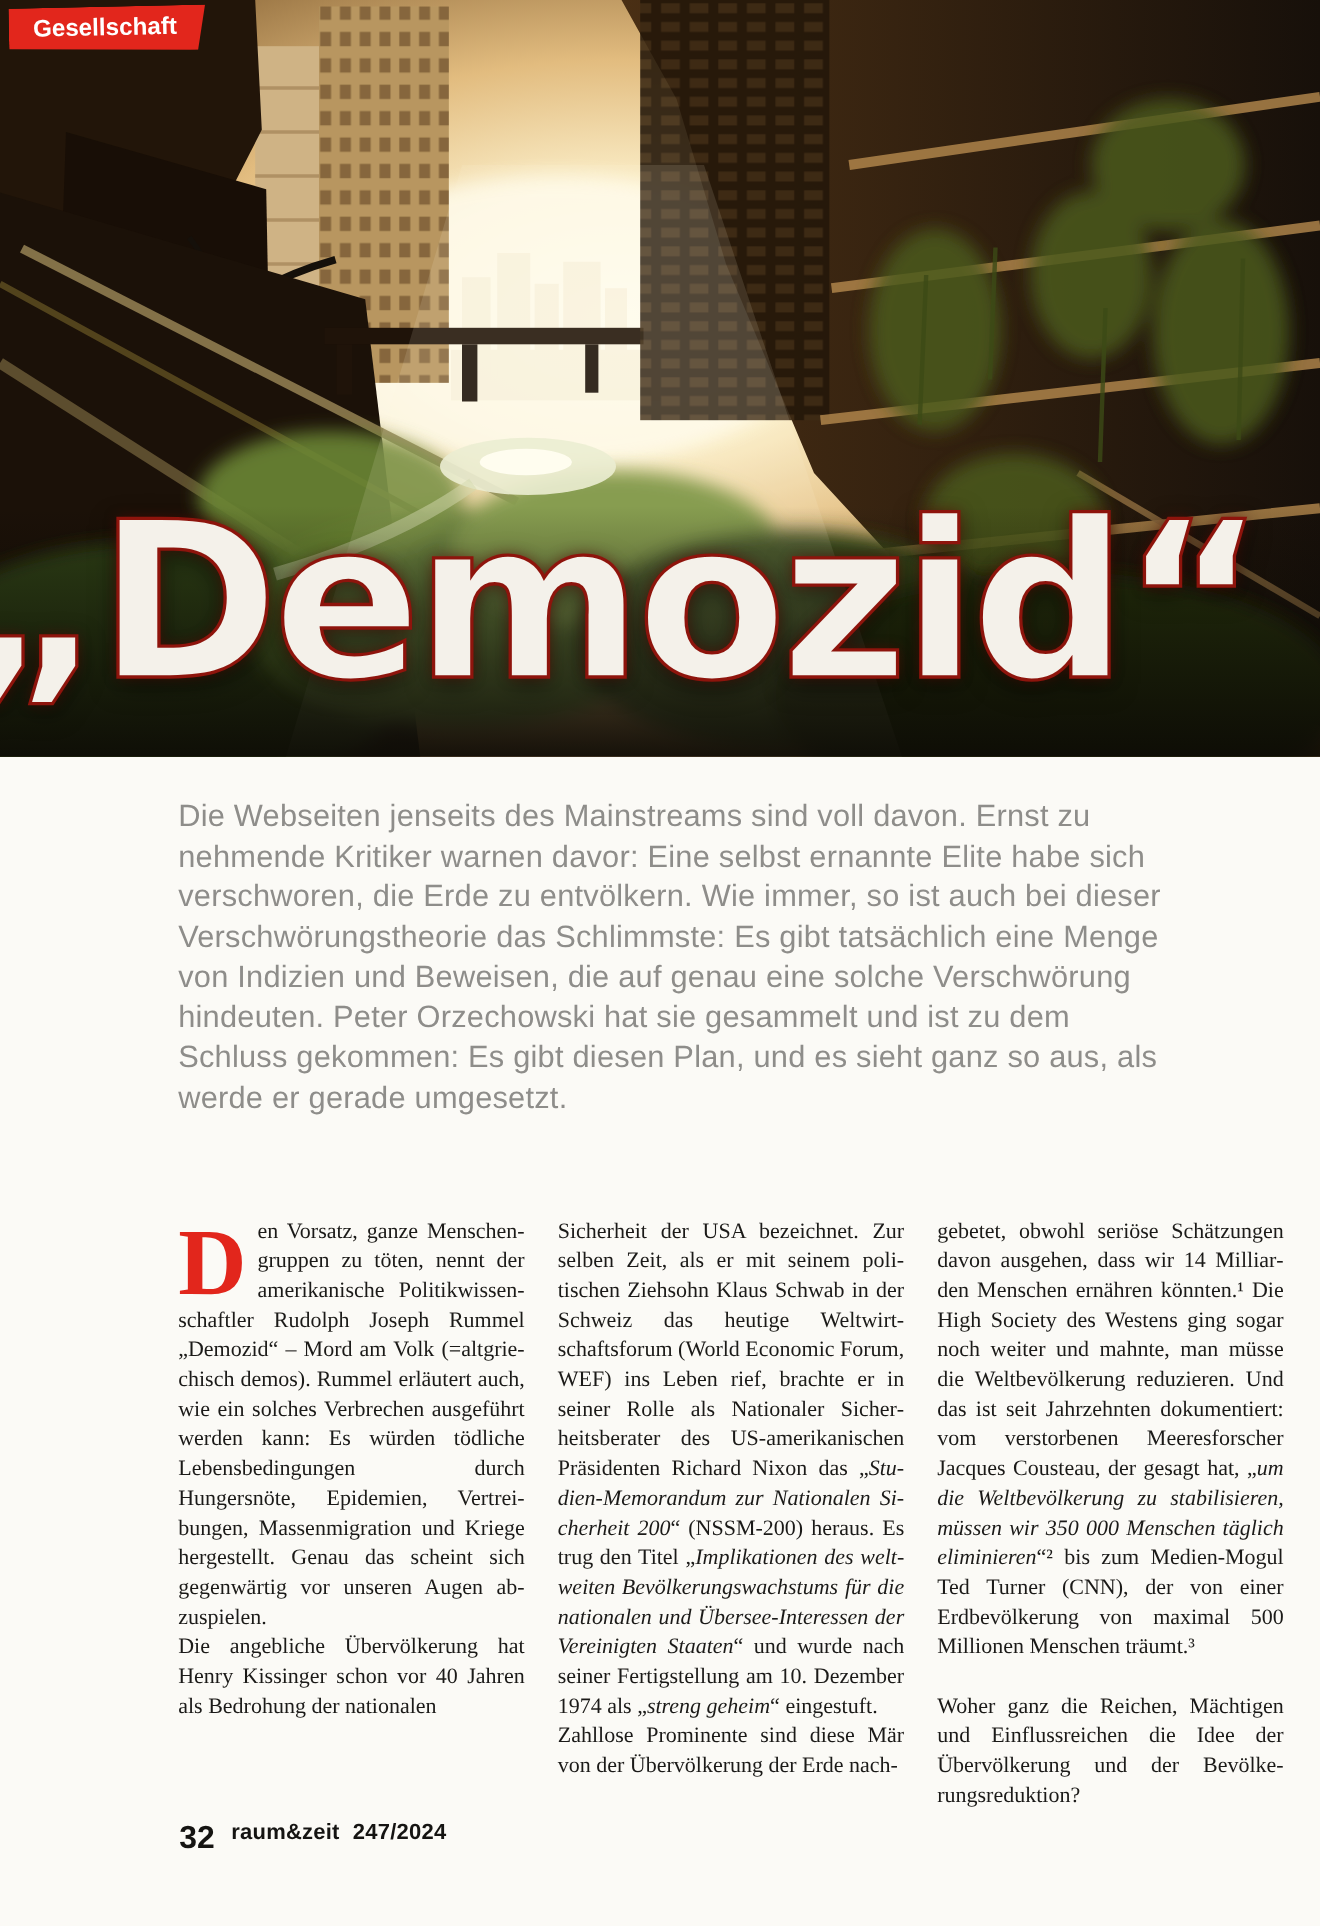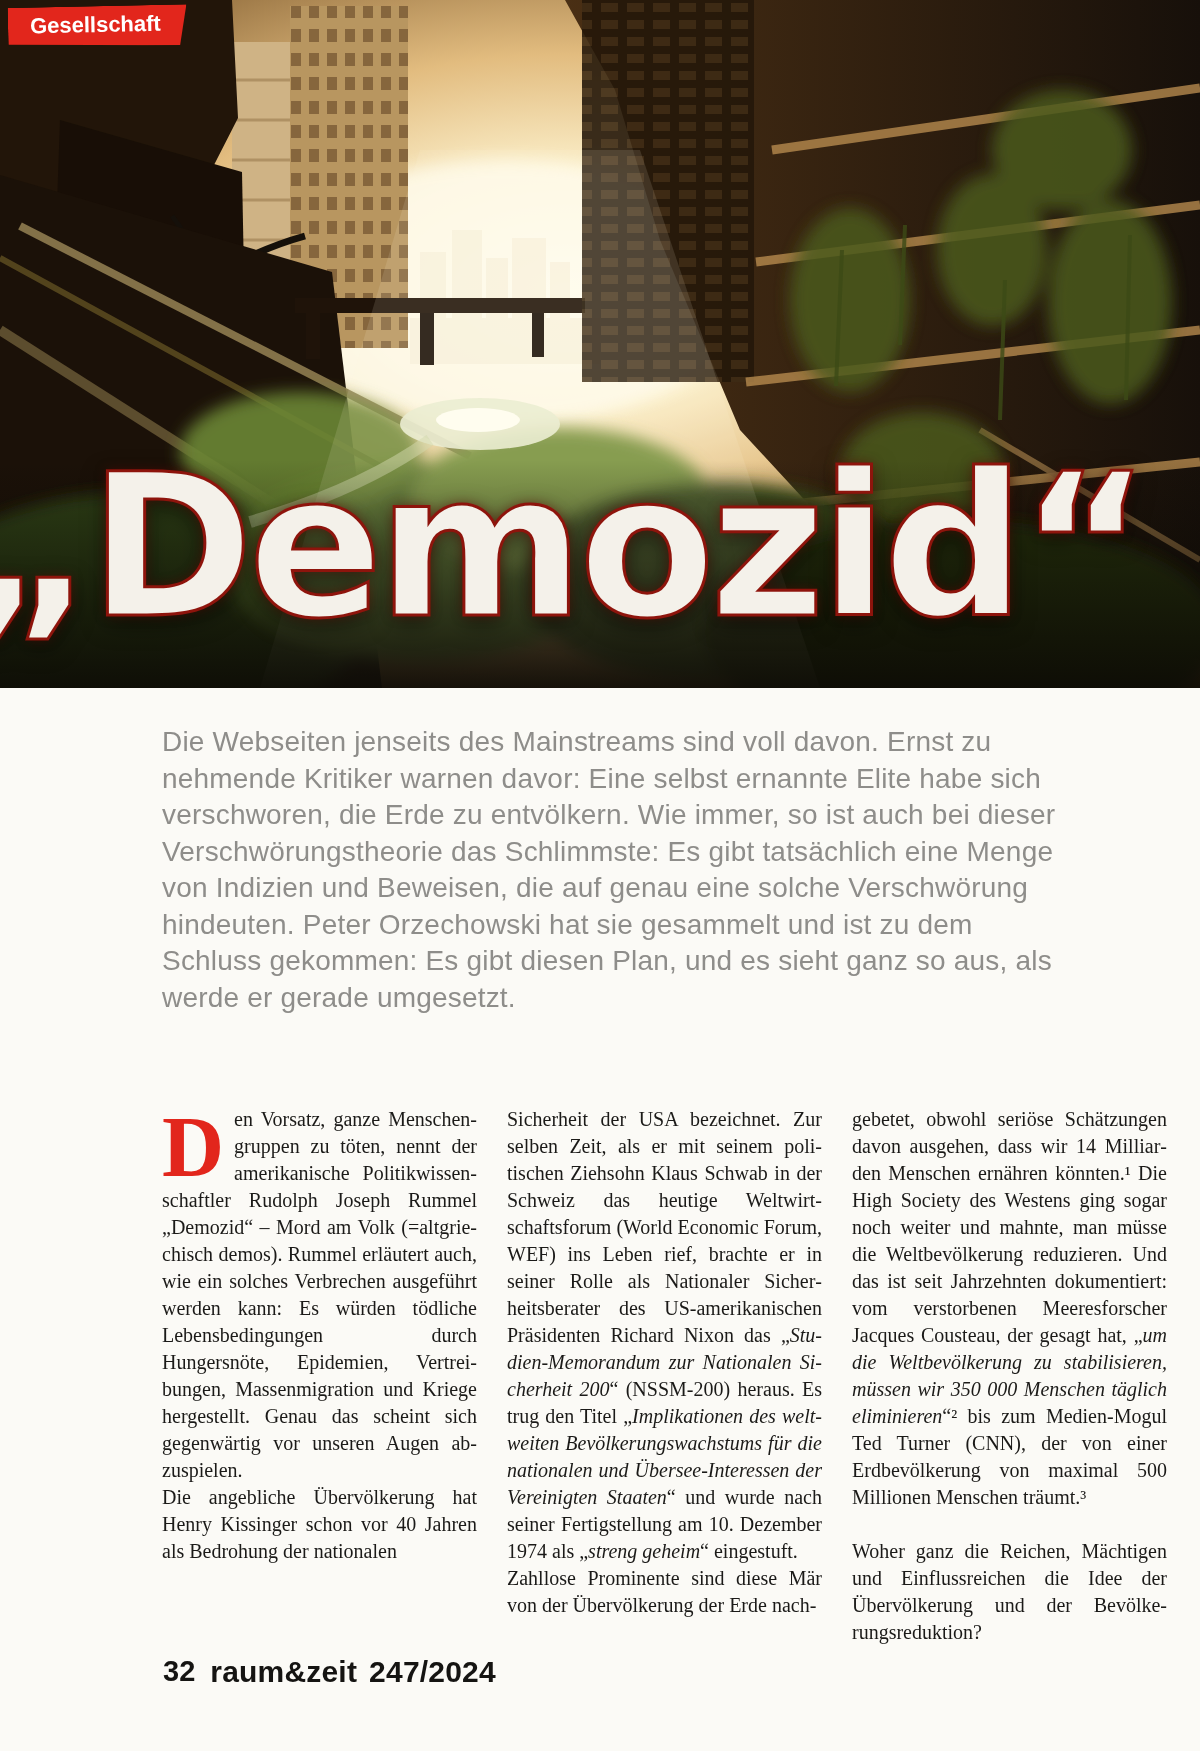--- a/index.html
+++ b/index.html
@@ -61,21 +61,21 @@
     color:var(--accent-red,#e0281e);
   }
   
   .footer{
     position:absolute; left:163px; top:1655px;
     display:flex; align-items:flex-start; gap:15px;
     font-family:"Liberation Sans",sans-serif; color:#151412;
   }
   .footer .pagenum{font-size:29px; font-weight:bold;}
   .footer .magissue{display:flex; gap:12px; align-items:baseline;}
-  .footer .mag,.footer .issue{font-size:30px; font-weight:bold; letter-spacing:.2px;}
+  .footer .mag,.footer .issue{font-size:20px; font-weight:bold; letter-spacing:.2px;}
 </style>
 </head>
 <body>
 
 <div class="page">
 
   <div class="hero">
     <svg width="1200" height="688" viewBox="0 0 1200 688" preserveAspectRatio="none">
       <defs>
         <radialGradient id="sky" cx="0.47" cy="0.42" r="0.62">

